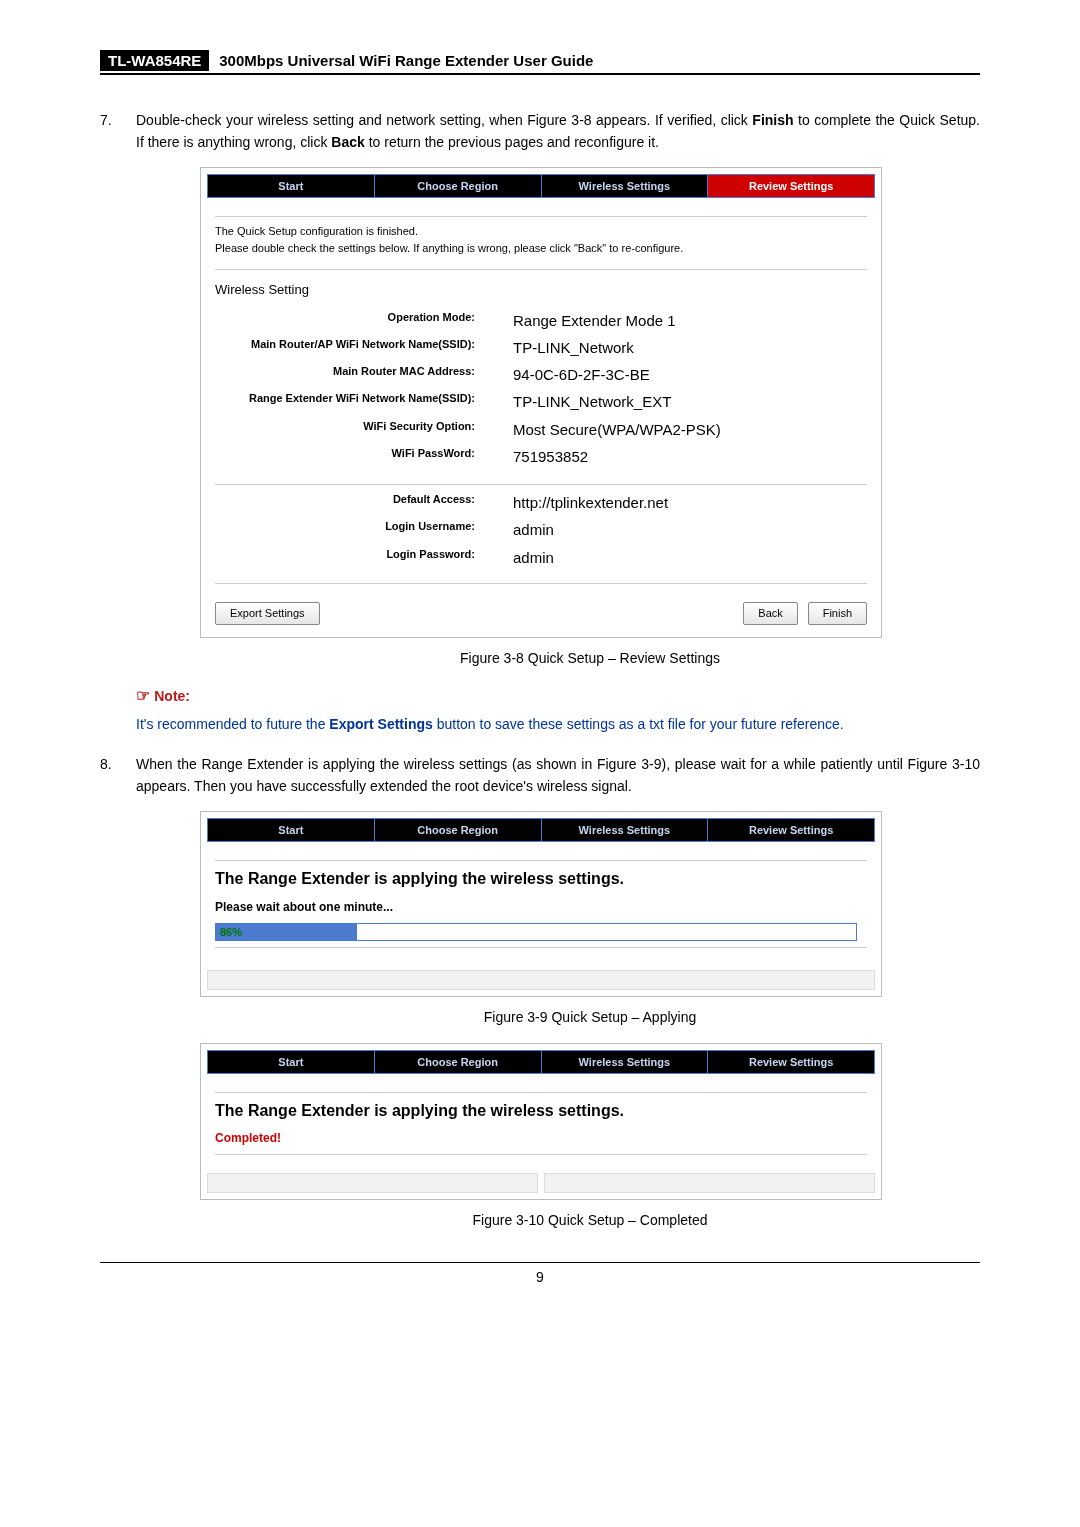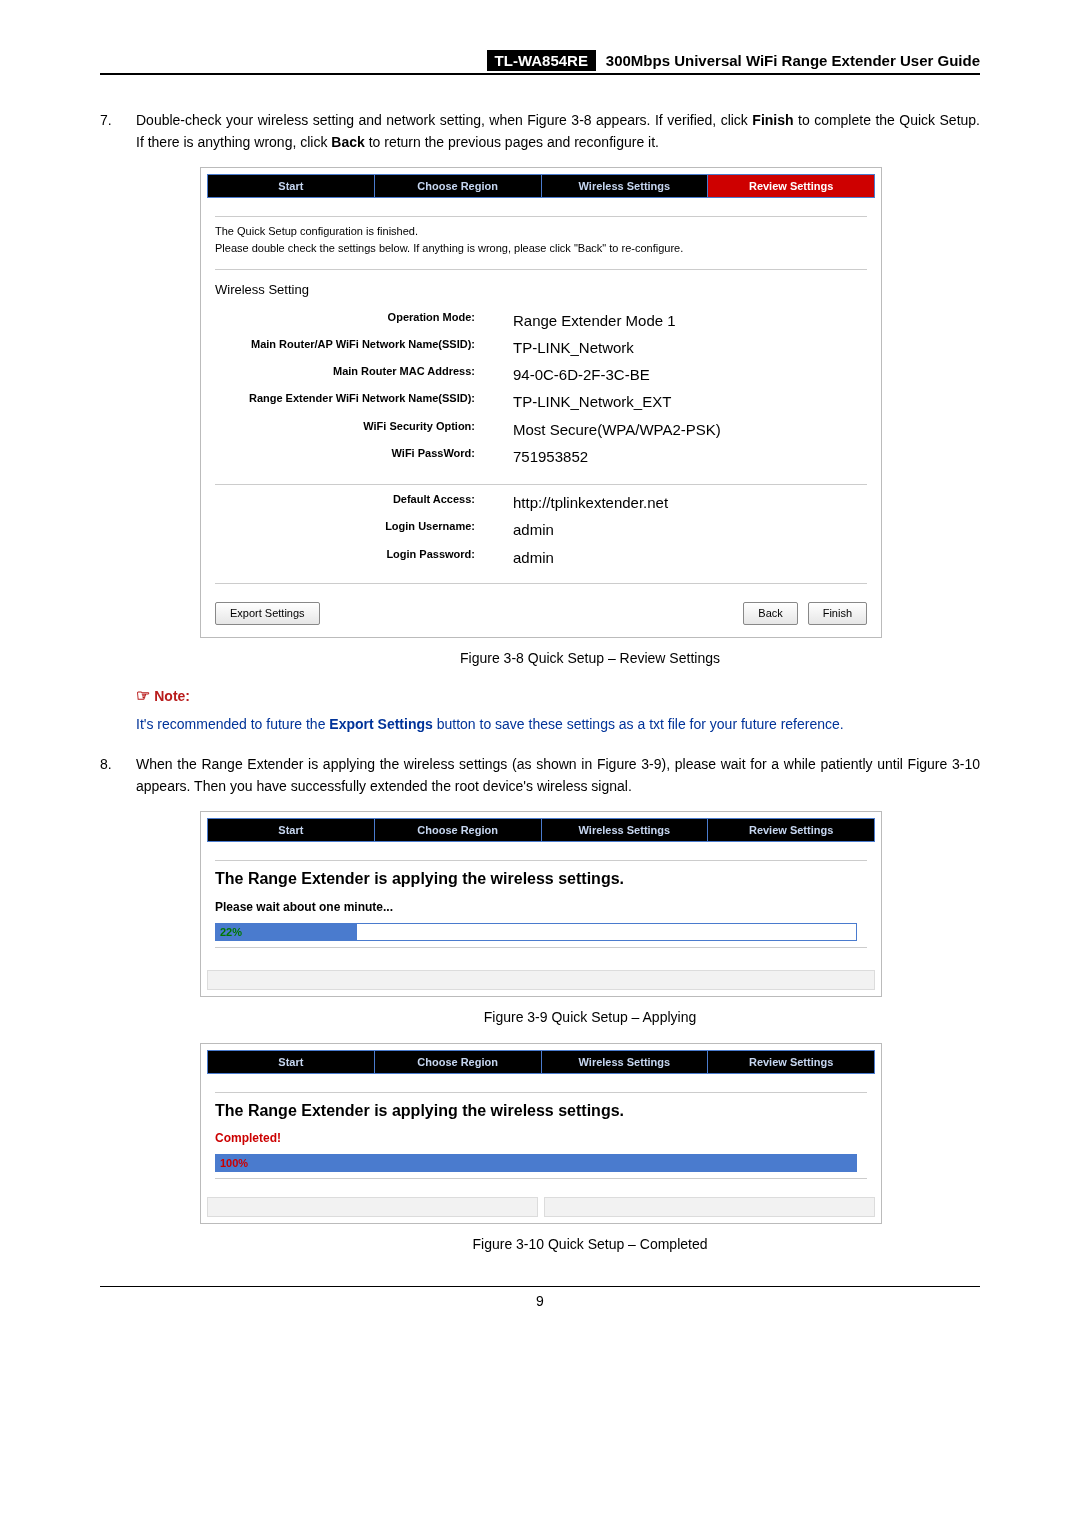--- a/index.html
+++ b/index.html
@@ -9,21 +9,21 @@
     padding: 50px 100px 40px 100px;
     width: 1080px;
     box-sizing: border-box;
     color: #000;
     font-size: 14px;
   }
   .header-bar {
     border-bottom: 2px solid #000;
     padding-bottom: 2px;
     margin-bottom: 35px;
-    text-align: right;
+    text-align: left;
   }
   .model-badge {
     display: inline-block;
     background: #000;
     color: #fff;
     font-weight: bold;
     padding: 2px 8px;
     font-size: 15px;
   }
   .header-title {
@@ -305,45 +305,41 @@
         <div class="wizard-tab wt-inactive">Choose Region</div>
         <div class="wizard-tab wt-inactive">Wireless Settings</div>
         <div class="wizard-tab wt-inactive">Review Settings</div>
       </div>
       <div class="fig-body">
         <hr class="fig-hr">
         <div class="applying-head">The Range Extender is applying the wireless settings.</div>
         <div class="wait-line">Please wait about one minute...</div>
         <div class="progress-outer">
           <div class="progress-fill1"></div>
-          <span class="progress-label pl-green">22%</span>
+          <span class="progress-label pl-green">86%</span>
         </div>
         <hr class="fig-hr">
       </div>
       <div class="fig-bottom-single"></div>
     </div>
     <div class="fig-caption">Figure 3-9 Quick Setup – Applying</div>
   </div>
 
   <div class="figure-wrap">
     <div class="fig-border">
       <div class="wizard-tabs">
         <div class="wizard-tab wt-inactive">Start</div>
         <div class="wizard-tab wt-inactive">Choose Region</div>
         <div class="wizard-tab wt-inactive">Wireless Settings</div>
         <div class="wizard-tab wt-inactive">Review Settings</div>
       </div>
       <div class="fig-body">
         <hr class="fig-hr">
         <div class="applying-head">The Range Extender is applying the wireless settings.</div>
         <div class="completed">Completed!</div>
-        <div class="progress-outer">
-          <div class="progress-fill2"></div>
-          <span class="progress-label pl-red">100%</span>
-        </div>
         <hr class="fig-hr">
       </div>
       <div class="fig-bottom-bar">
         <div class="seg"></div>
           <div class="seg"></div>
       </div>
     </div>
     <div class="fig-caption">Figure 3-10 Quick Setup – Completed</div>
   </div>
 

